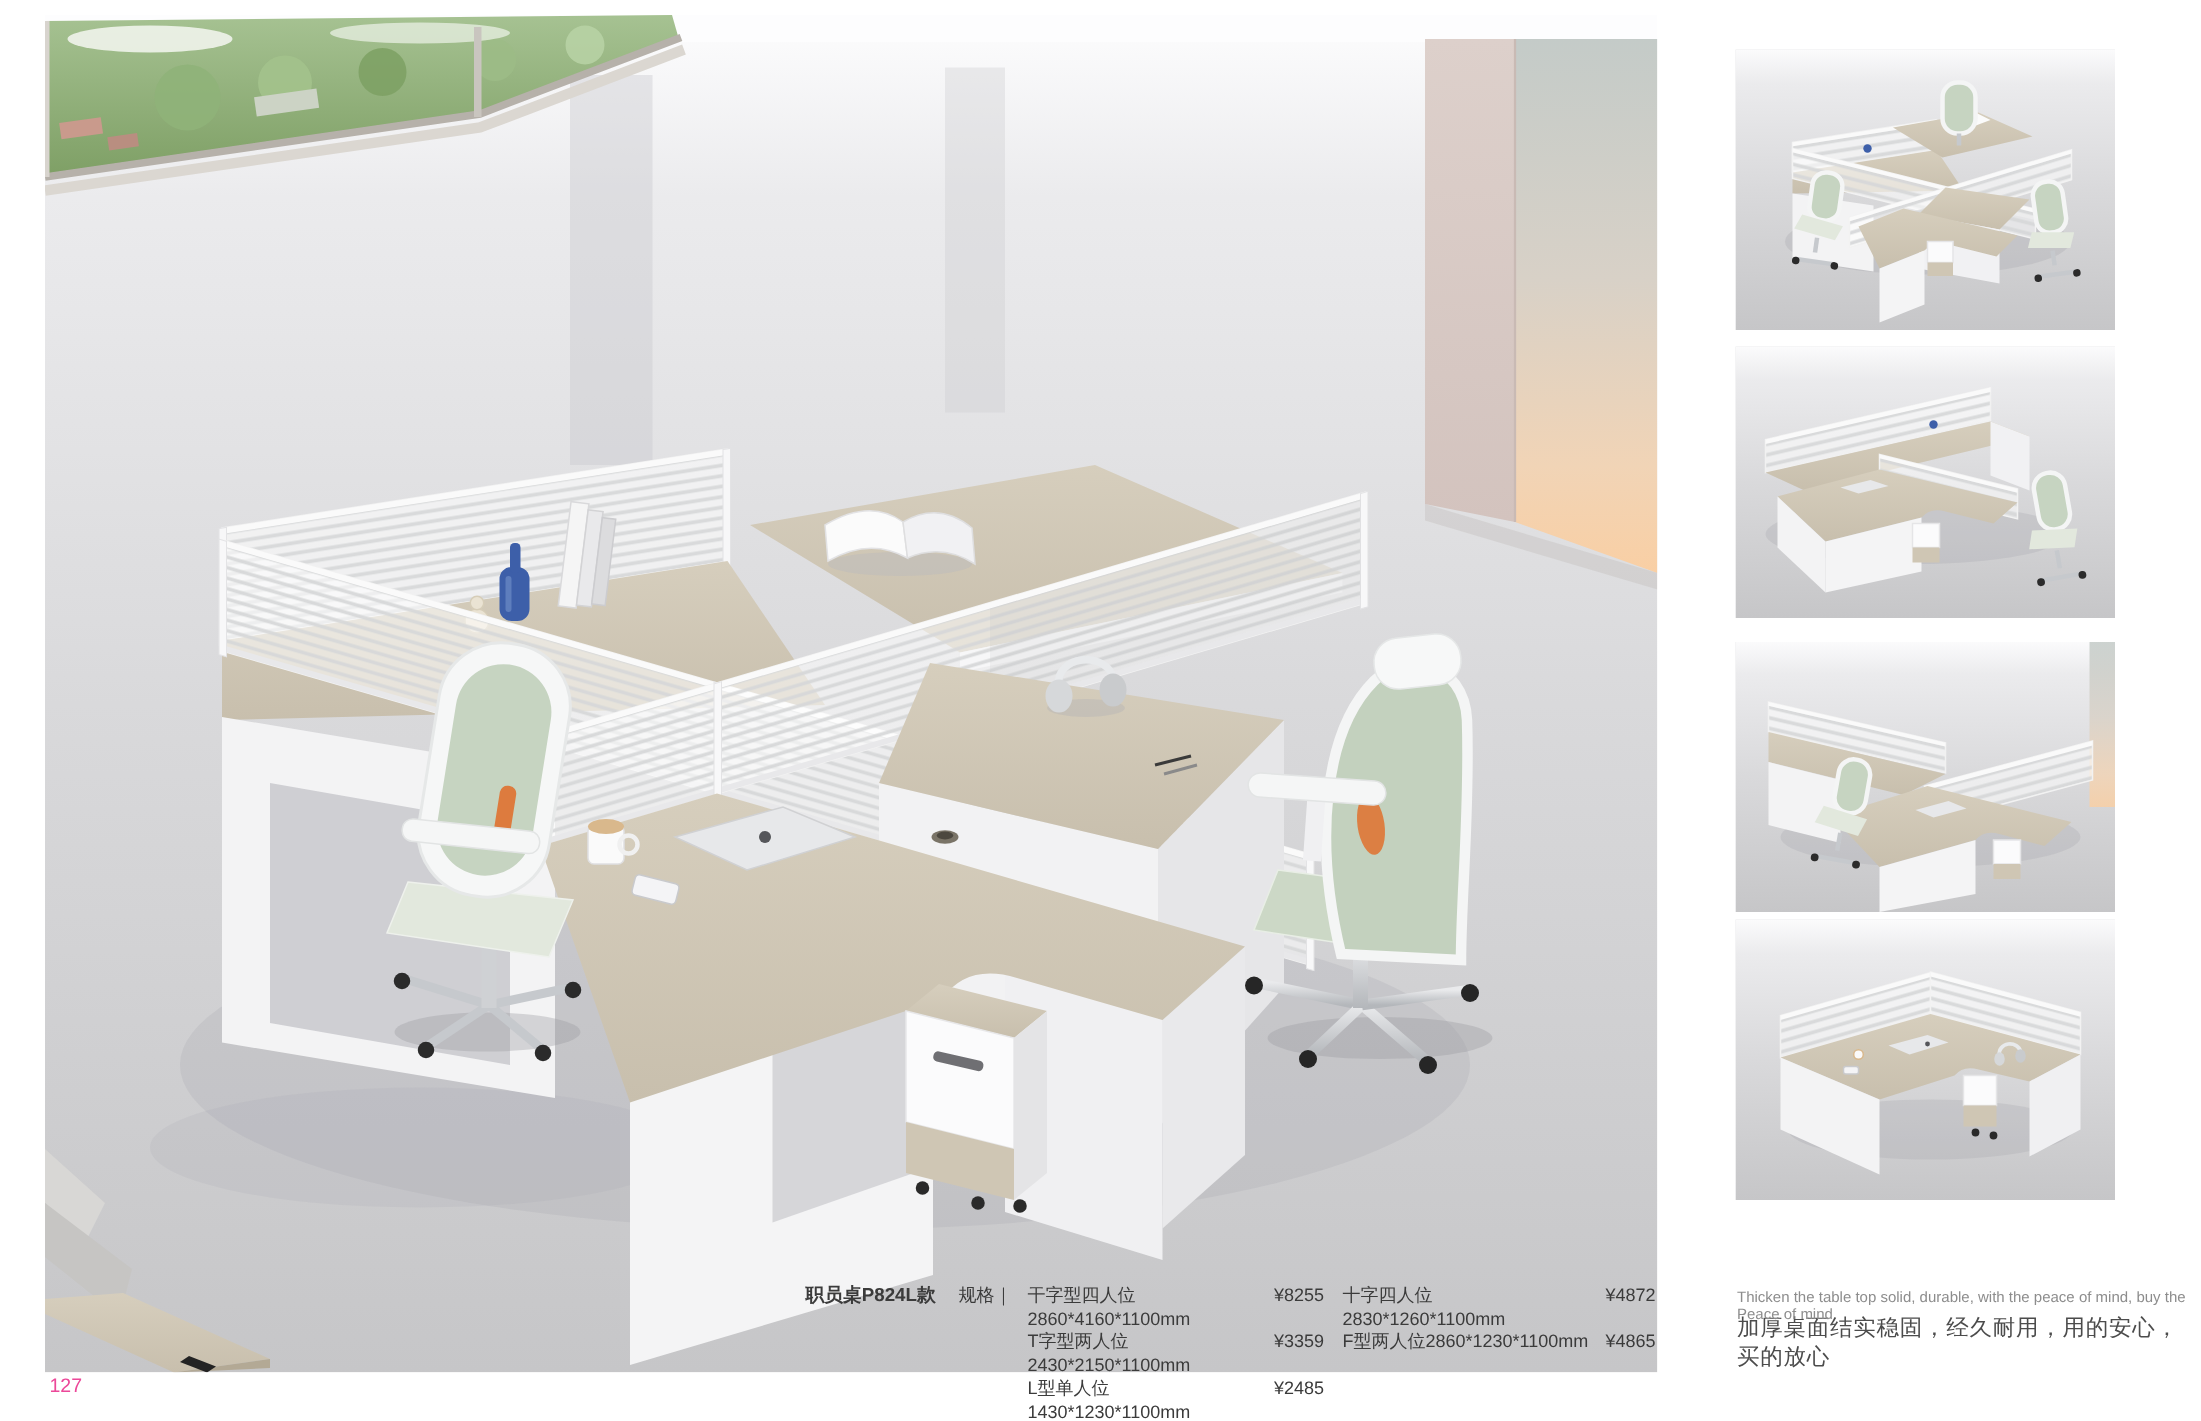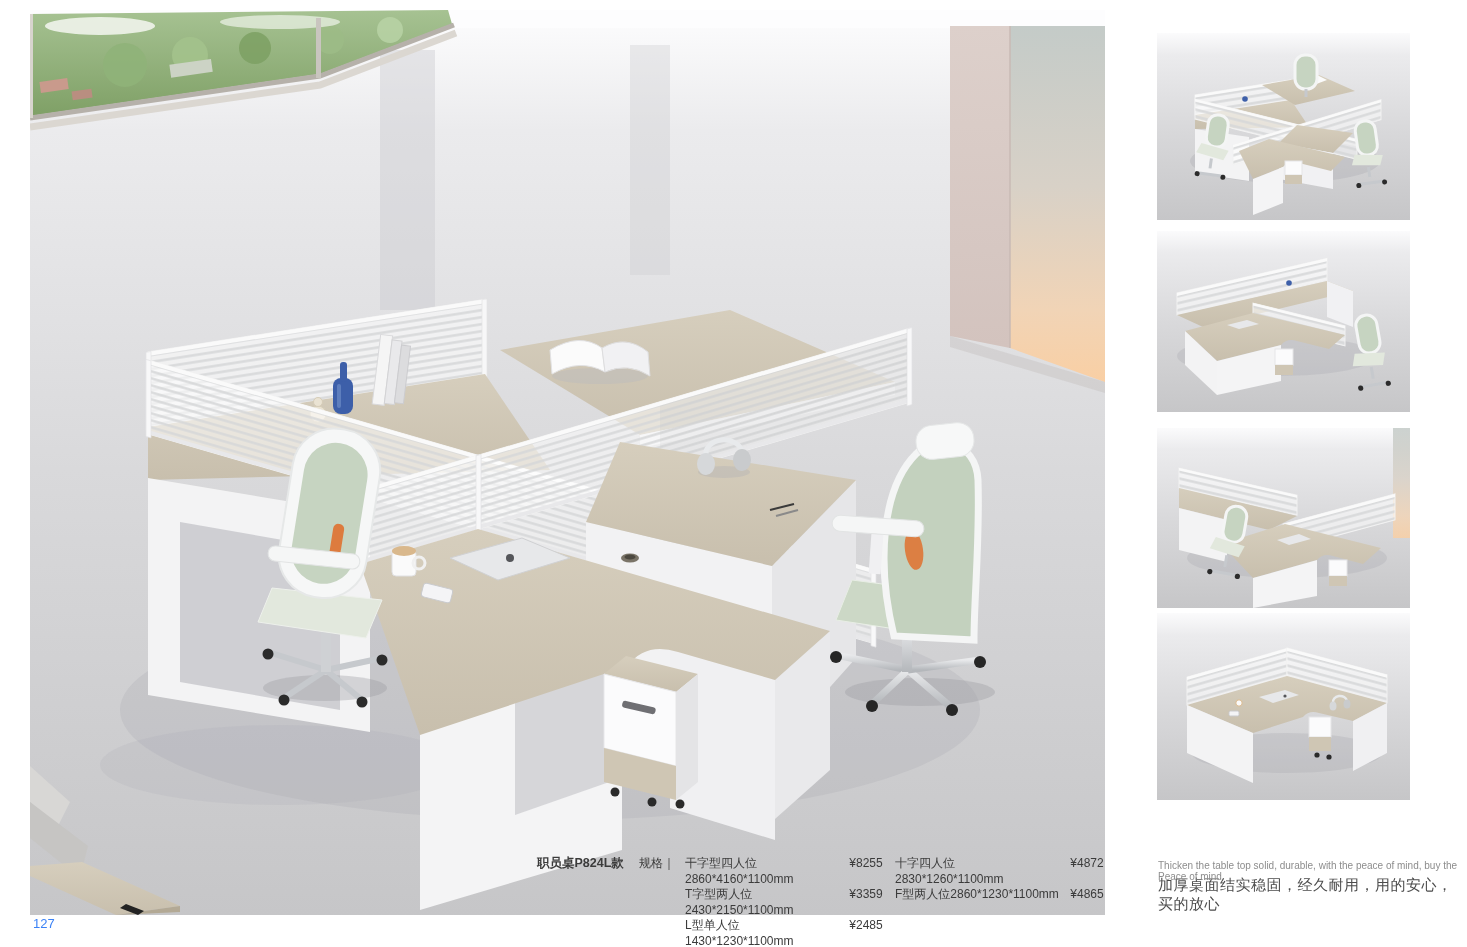--- a/index.html
+++ b/index.html
@@ -10,21 +10,21 @@
   #thumb1{top:33px;height:187px;}
   #thumb2{top:231px;height:181px;}
   #thumb3{top:428px;height:180px;}
   #thumb4{top:613px;height:187px;}
   .caption-zh{position:absolute;left:1158px;top:876px;width:300px;font-size:15px;color:#4c4c4c;letter-spacing:.5px;}
   .caption-en{position:absolute;left:1158px;top:860px;width:310px;font-size:10px;color:#8d8d8d;}
   .specs{position:absolute;left:537px;top:856px;font-size:12px;line-height:15.5px;color:#3b3b3b;
          display:grid;grid-template-columns:102px 46px 152px 58px 166px 52px;}
   .specs .model{font-weight:bold;font-size:12.5px;}
   .specs .price{text-align:center;}
-  .pageno{position:absolute;font-size:13px;color:#3b82f6;}
+  .pageno{position:absolute;font-size:13px;color:#ec4899;}
   #pageno-left{left:33px;top:916px;}
   #pageno-right{left:1416px;top:954px;}
   svg{display:block;}
 </style>
 </head>
 <body>
 
 <svg width="0" height="0" style="position:absolute" aria-hidden="true">
   <defs>
     <pattern id="slat" width="8" height="7" patternUnits="userSpaceOnUse">

